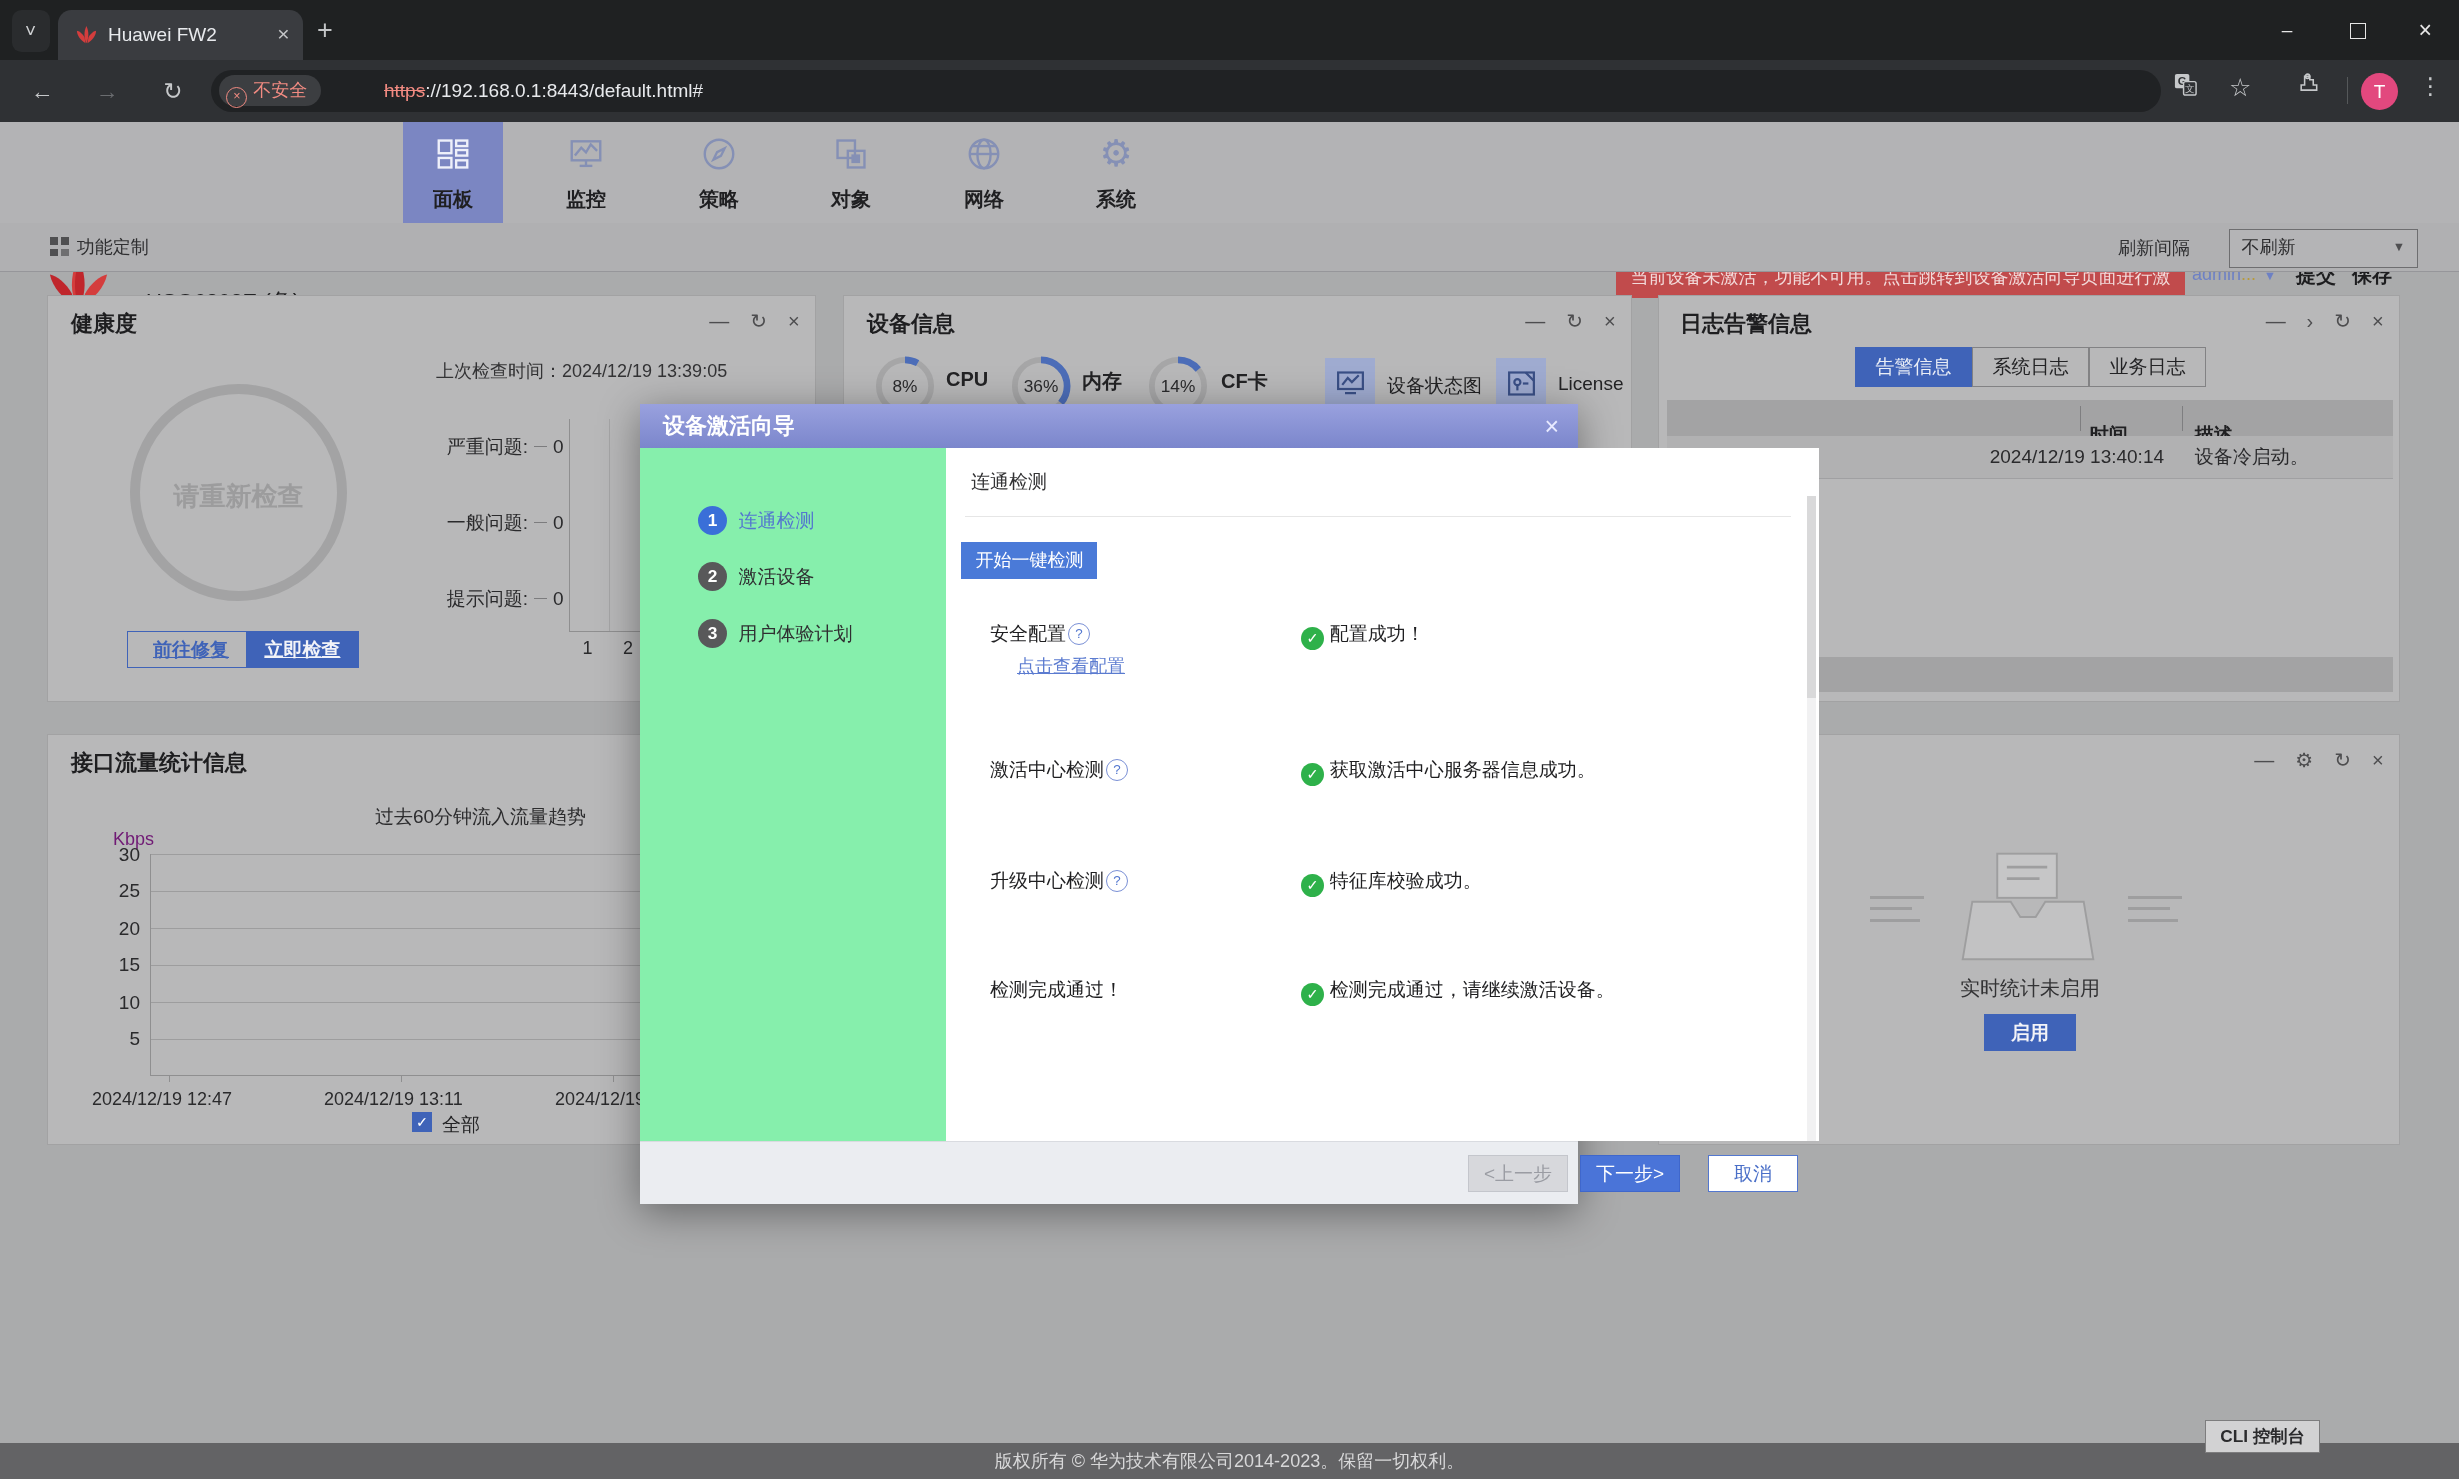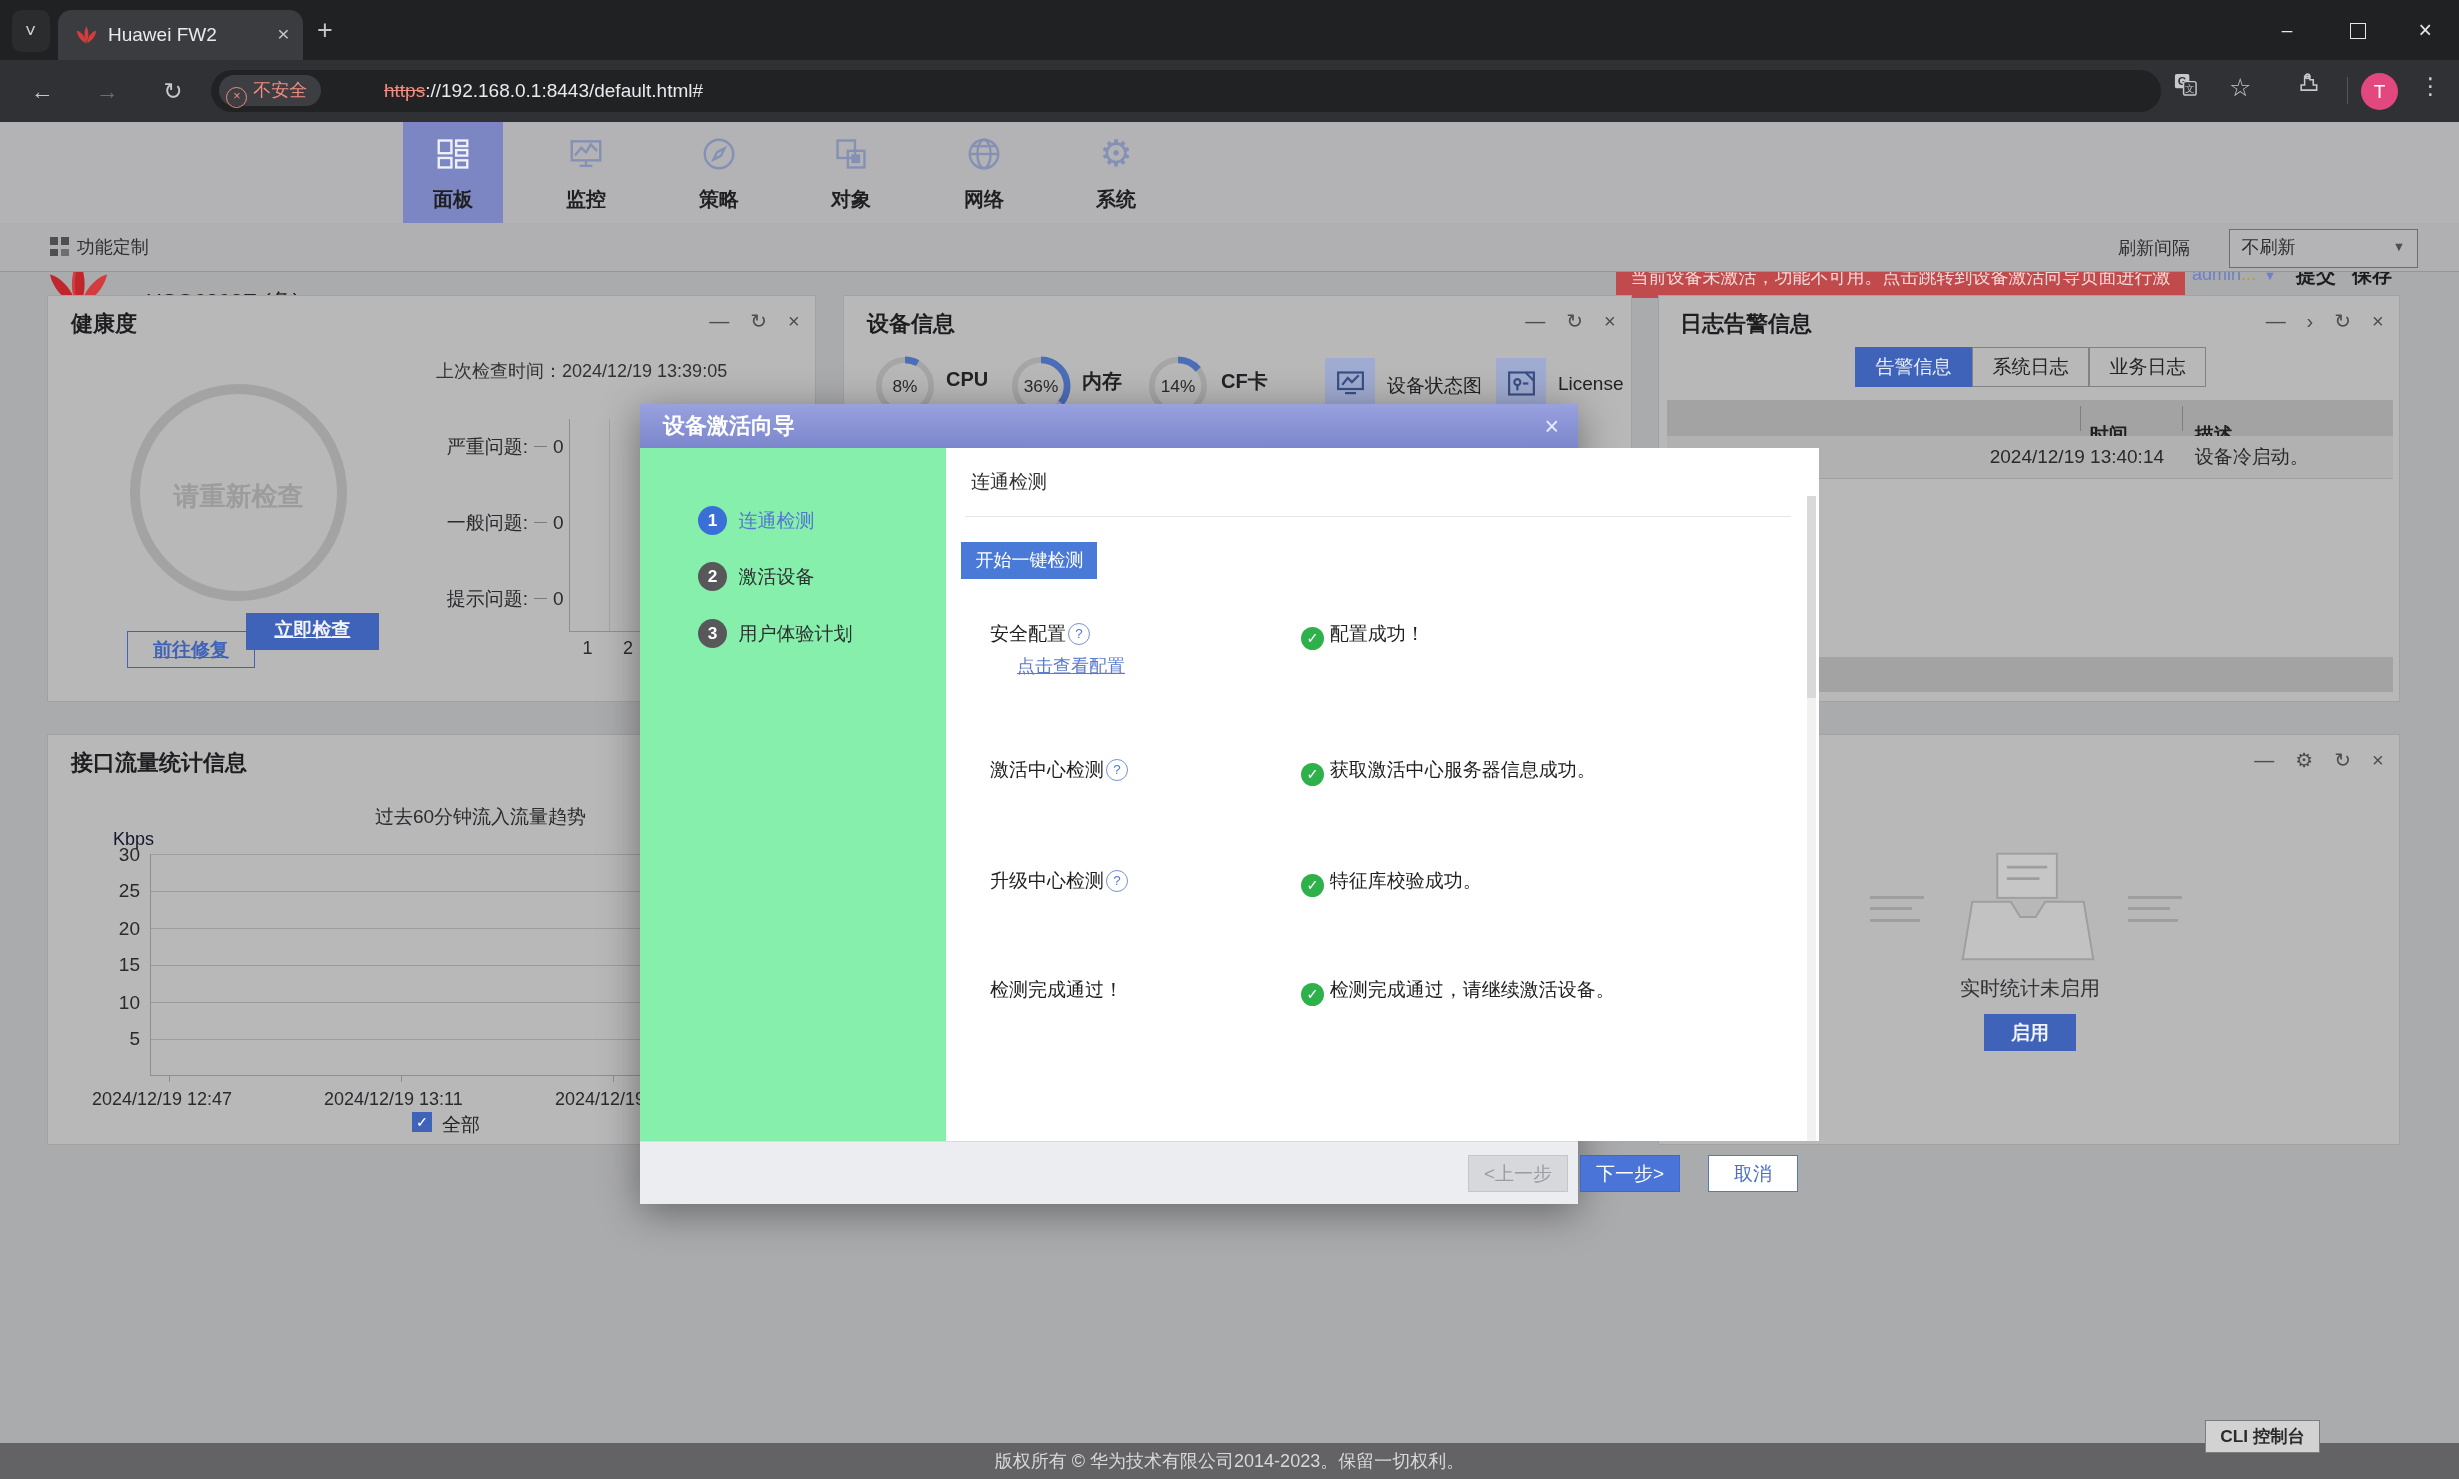--- a/index.html
+++ b/index.html
@@ -93,21 +93,21 @@
   #minichart{position:absolute;left:521px;top:123px;width:246px;height:213px;}
   #minichart .vax{position:absolute;left:0;top:0;width:1px;height:100%;background:#8f8f90;}
   #minichart .grid{position:absolute;top:0;width:1px;height:100%;background:#a5a5a6;}
   #minichart .hax{position:absolute;left:0;bottom:0;width:100%;height:1px;background:#8f8f90;}
   #minichart .xl{position:absolute;bottom:-27px;font-size:18px;color:#2a2a2c;}
   .btn-outline{position:absolute;height:37px;border:1.9px solid #3f63b8;color:#3f63b8;background:transparent;
       font-size:19px;font-weight:bold;text-align:center;line-height:35px;cursor:pointer;text-decoration:underline;box-sizing:border-box;}
   .btn-fill{position:absolute;height:37px;background:#3f63b8;color:#f2f3f8;border:none;
       font-size:19px;font-weight:bold;text-align:center;line-height:37px;cursor:pointer;text-decoration:underline;box-sizing:border-box;}
   #btn-fix{left:79px;top:335px;width:128px;}
-  #btn-checknow{left:198px;top:317px;width:133px;text-decoration:underline;font-family:Liberation Mono, monospace;}
+  #btn-checknow{left:198px;top:335px;width:113px;text-decoration:underline;}
 
   #p-device{left:843px;top:295px;width:789px;height:407px;}
   .gauge{position:absolute;top:60px;width:60px;height:60px;}
   .gauge svg{transform:rotate(-90deg);}
   .gauge .track{fill:none;stroke:#a6a6a7;stroke-width:6;}
   .gauge .arc{fill:none;stroke:#4c6db8;stroke-width:7;}
   .gauge .pct{position:absolute;left:0;top:0;width:60px;height:60px;text-align:center;line-height:60px;
       font-size:17.3px;color:#2a2a2c;}
   #gauge0{left:31px;} #gauge1{left:167px;} #gauge2{left:304px;}
   .glabel{position:absolute;top:72px;font-size:20px;font-weight:bold;color:#232325;}
@@ -127,21 +127,21 @@
   #logheader .col{position:absolute;top:0;font-size:19px;font-weight:bold;color:#202022;line-height:37px;margin-top:16px;}
   #logheader .sep{position:absolute;top:5.8px;width:1px;height:25px;background:#7e7e80;}
   #logrow{position:absolute;left:7.7px;top:140px;width:726px;height:42px;background:#b1b1b2;
           font-size:19px;color:#2a2a2c;border-bottom:1px solid #a0a0a2;}
   #logrow .c{position:absolute;top:0;line-height:42px;white-space:nowrap;}
   #logpager{position:absolute;left:7.7px;top:361px;width:726px;height:35px;background:#a3a3a4;}
 
   #p-traffic{left:47px;top:734px;width:769px;height:411px;}
   #tchart-title{position:absolute;left:231px;top:69px;width:403px;text-align:center;
       font-size:19px;color:#2c2c2e;}
-  #tunit{position:absolute;left:65px;top:94px;font-size:18px;color:#0f172a;}
+  #tunit{position:absolute;left:65px;top:94px;font-size:18px;color:#701a75;}
   .ytick{position:absolute;width:42px;text-align:right;font-size:19px;color:#2a2a2c;}
   .hgrid{position:absolute;left:102px;width:663px;height:1px;background:#9d9d9e;}
   #tvax{position:absolute;left:102px;top:119px;width:1px;height:221px;background:#8f8f90;}
   #thax{position:absolute;left:102px;top:340px;width:663px;height:1px;background:#8f8f90;}
   .xtickmark{position:absolute;top:340px;width:1px;height:6.7px;background:#8f8f90;}
   .xtick{position:absolute;top:354px;font-size:18px;color:#2a2a2c;white-space:nowrap;}
   #tcheck{position:absolute;left:364px;top:377px;width:20px;height:20px;background:#3f63b8;
       color:#fff;font-size:14.4px;text-align:center;line-height:20px;cursor:pointer;}
   #tlegend{position:absolute;left:394px;top:377px;font-size:19px;color:#232325;}
 

